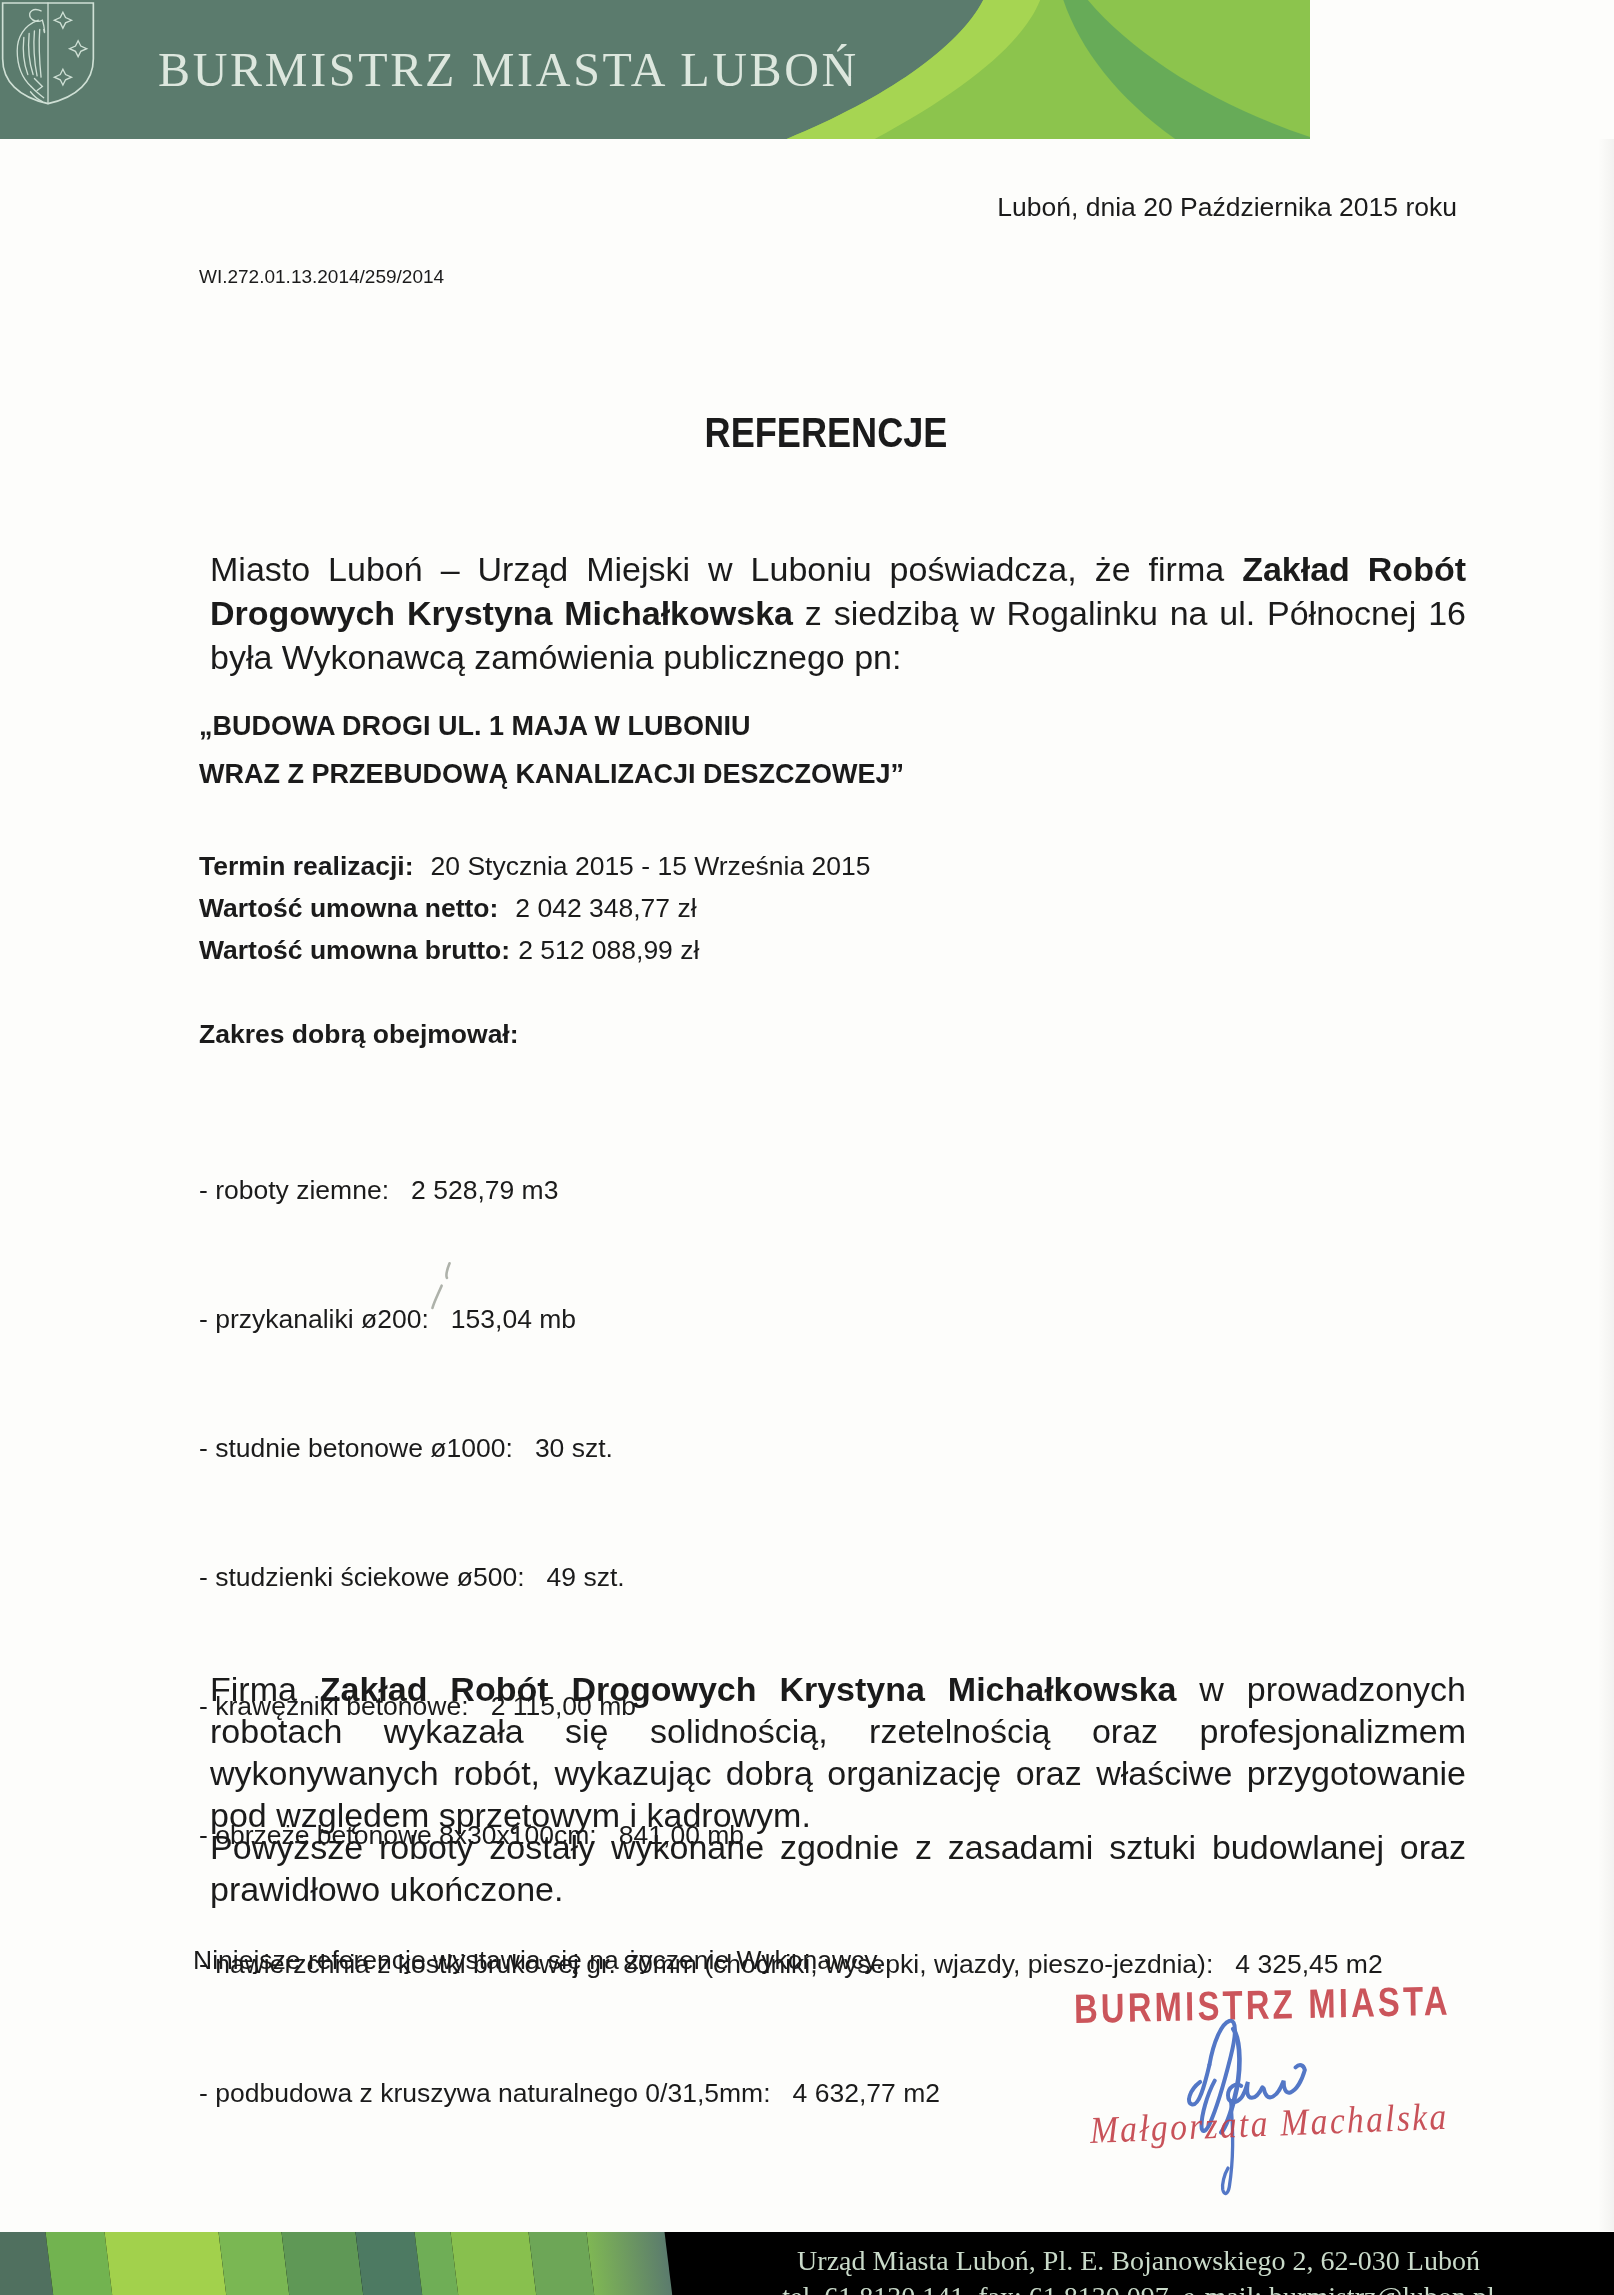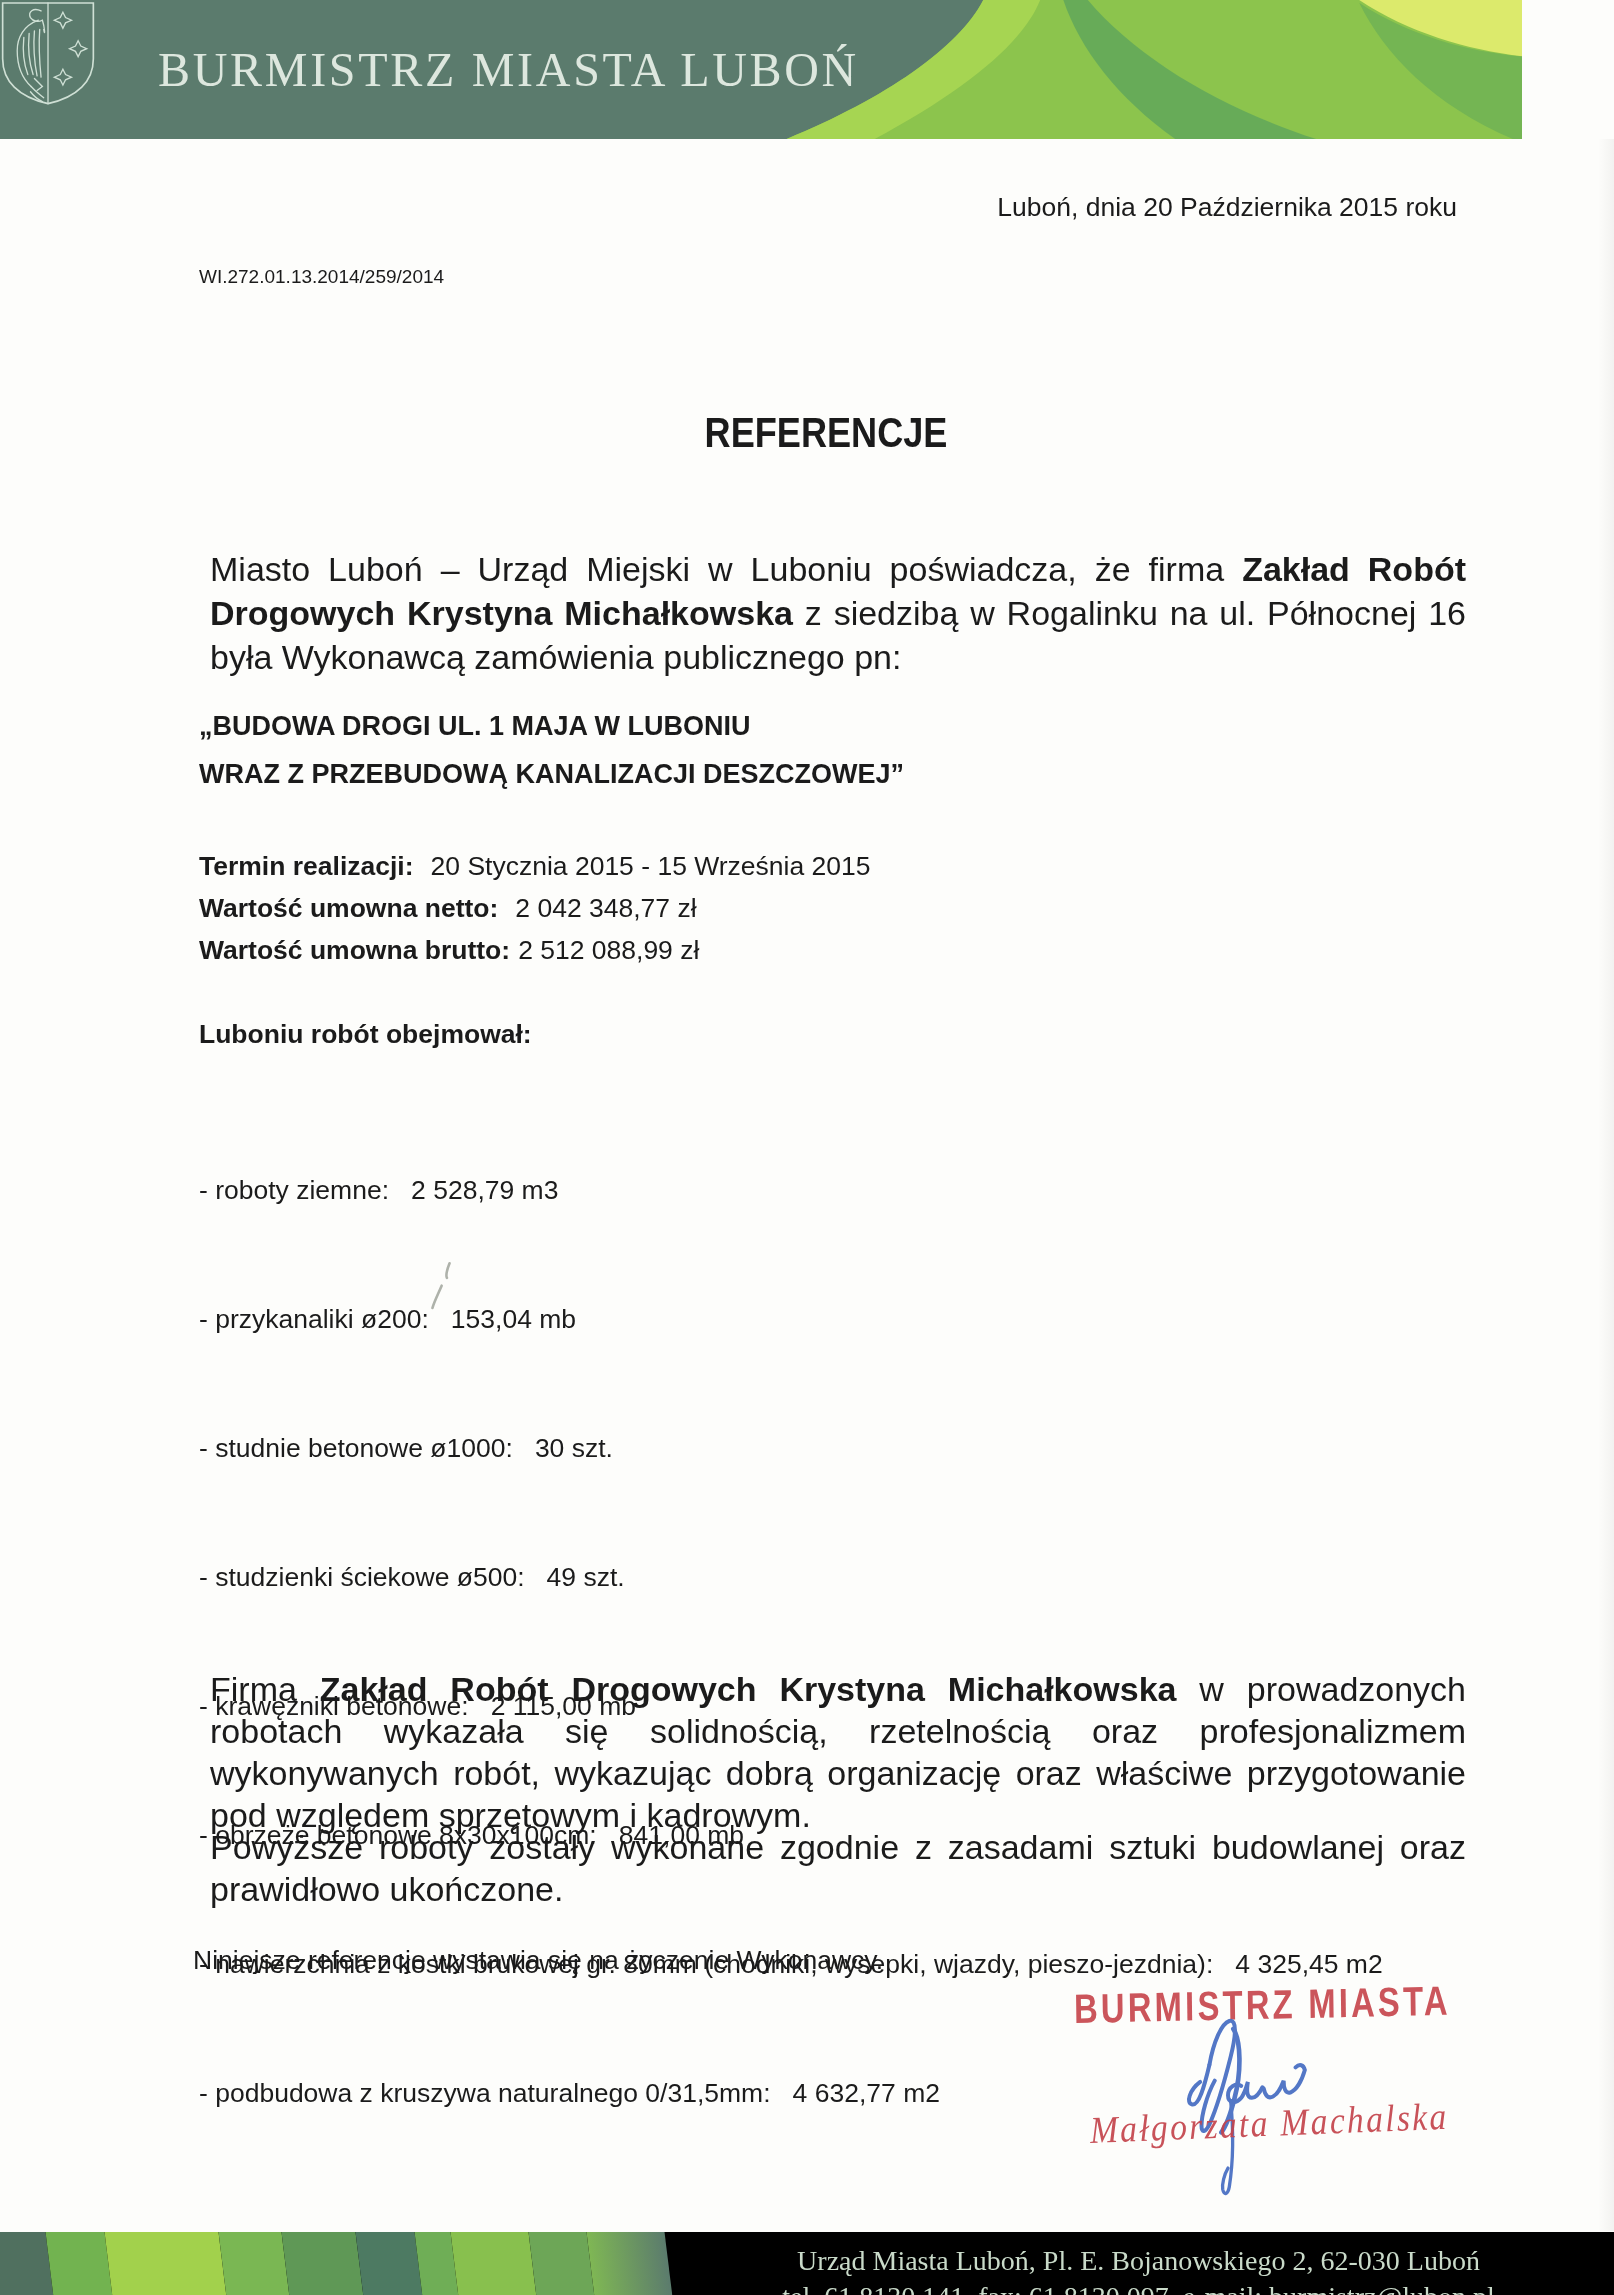--- a/index.html
+++ b/index.html
@@ -5,21 +5,21 @@
   html,body{margin:0;padding:0;}
   body{
     width:1615px;height:2295px;overflow:hidden;position:relative;
     background:#fdfdfb;
     font-family:"Liberation Sans",sans-serif;
     color:#1b1b1b;
     -webkit-font-smoothing:antialiased;
   }
   
   .band-top{
-    position:absolute;left:0;top:0;width:1522px;height:139px;
+    position:absolute;left:0;top:0;width:1310px;height:139px;
     background:#5b7b6d;overflow:hidden;
   }
   .band-top svg{position:absolute;left:0;top:0;}
   .header-title{
     position:absolute;left:158px;top:38px;height:64px;line-height:64px;
     font-family:"Liberation Serif",serif;
     font-size:48px;letter-spacing:2.7px;color:#dde7de;white-space:nowrap;
   }
   .crest{position:absolute;left:30px;top:8.6px;}
   
@@ -159,21 +159,21 @@
   <div>„BUDOWA DROGI UL. 1 MAJA W LUBONIU</div>
   <div>WRAZ Z PRZEBUDOWĄ KANALIZACJI DESZCZOWEJ”</div>
 </div>
 
 <div class="details">
   <div class="row"><span class="lbl">Termin realizacji:</span><span class="val">20 Stycznia 2015 - 15 Września 2015</span></div>
   <div class="row"><span class="lbl">Wartość umowna netto:</span><span class="val">2 042 348,77 zł</span></div>
   <div class="row"><span class="lbl">Wartość umowna brutto:</span><span class="val">2 512 088,99 zł</span></div>
 </div>
 
-<div class="scope-head">Luboniu robót obejmował:</div>
+<div class="scope-head">Zakres dobrą obejmował:</div>
 
 <div class="scope-list">
   <div>- roboty ziemne:   2 528,79 m3</div>
   <div>- przykanaliki ø200:   153,04 mb</div>
   <div>- studnie betonowe ø1000:   30 szt.</div>
   <div>- studzienki ściekowe ø500:   49 szt.</div>
   <div>- krawężniki betonowe:   2 115,00 mb</div>
   <div>- obrzeże betonowe 8x30x100cm:   841,00 mb</div>
   <div>- nawierzchnia z kostki brukowej gr. 80mm (chodniki, wysepki, wjazdy, pieszo-jezdnia):   4 325,45 m2</div>
   <div>- podbudowa z kruszywa naturalnego 0/31,5mm:   4 632,77 m2</div>

